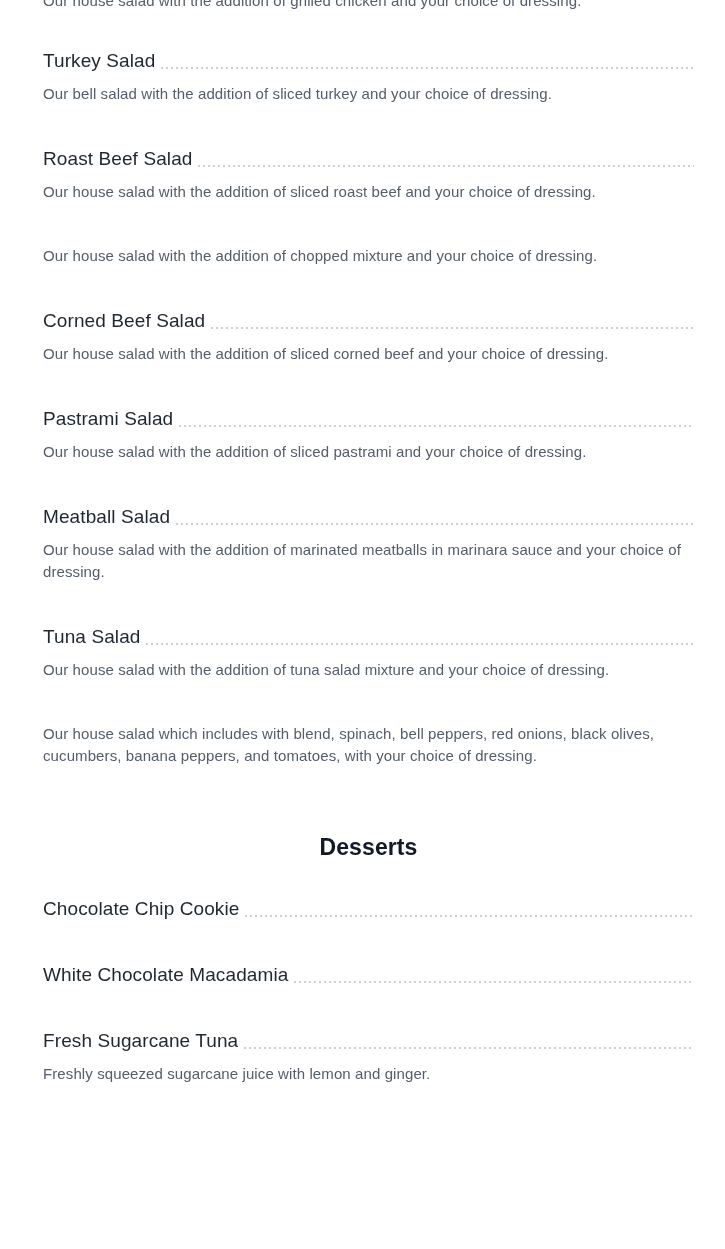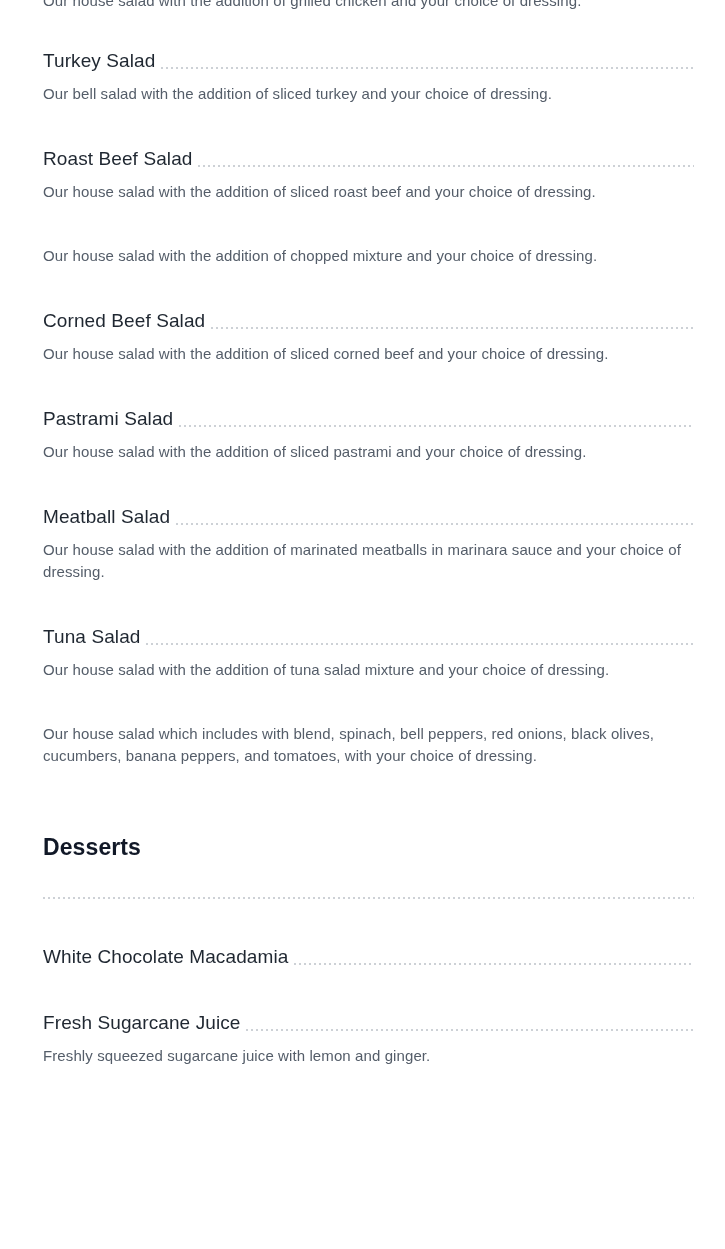--- a/index.html
+++ b/index.html
@@ -65,20 +65,21 @@
       transparent 5px
     );
   }
   .section-heading {
     margin: 0 0 34px 0;
     font-size: 23px;
     line-height: 32px;
     font-weight: 700;
     color: var(--heading-color);
     letter-spacing: 0.1px;
+    text-align: center;
   }
   .section-heading.gap-top {
     margin-top: 64px;
   }
 </style>
 </head>
 <body>
 
 <div class="page">
 
@@ -140,36 +141,37 @@
     <article class="menu-item">
       <p class="item-desc">Our house salad which includes with blend, spinach, bell peppers, red onions, black olives, cucumbers, banana peppers, and tomatoes, with your choice of dressing.</p>
     </article>
   </section>
 
   <section>
     <h2 class="section-heading gap-top">Desserts</h2>
 
     <article class="menu-item">
       <div class="item-row">
+        <h3 class="item-name">Chocolate Chip Cookie</h3>
         <span class="leader"></span>
       </div>
     </article>
 
     <article class="menu-item">
       <div class="item-row">
         <h3 class="item-name">White Chocolate Macadamia</h3>
         <span class="leader"></span>
       </div>
     </article>
   </section>
 
   <section>
 
     <article class="menu-item">
       <div class="item-row">
-        <h3 class="item-name">Fresh Sugarcane Juice</h3>
+        <h3 class="item-name">Fresh Sugarcane Tuna</h3>
         <span class="leader"></span>
       </div>
       <p class="item-desc">Freshly squeezed sugarcane juice with lemon and ginger.</p>
     </article>
   </section>
 
 </div>
 
 </body></html>

